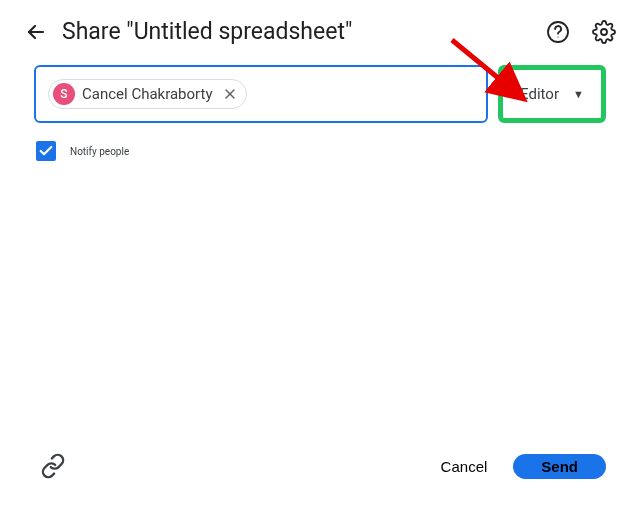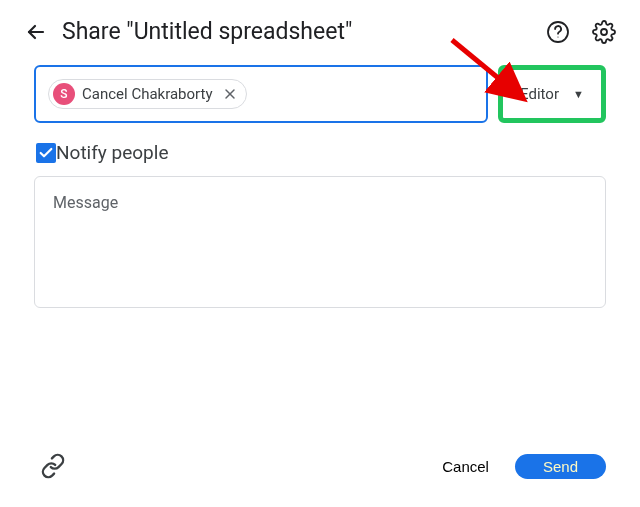--- a/index.html
+++ b/index.html
@@ -96,22 +96,23 @@
     min-width: 108px;
     justify-content: center;
   }
   .role-select .drop {
     font-size: 11px;
     color: #3c4043;
   }
   .notify-row {
     display: flex;
     align-items: center;
+    gap: 14px;
     margin: 18px 0 12px 2px;
-    font-size: 19px;
+    font-size: 10px;
     color: #3c4043;
   }
   .checkbox {
     width: 20px;
     height: 20px;
     border-radius: 2px;
     background: #1a73e8;
     display: flex;
     align-items: center;
     justify-content: center;
@@ -154,23 +155,23 @@
     font-weight: 500;
     padding: 10px 18px;
     background: none;
     border: none;
     border-radius: 22px;
     cursor: pointer;
     margin-right: 8px;
   }
   .send-btn {
     background: #1a73e8;
-    color: #fef9c3;
-    font-size: 15px;
-    font-weight: 400;
+    color: #000000;
+    font-size: 15px;
+    font-weight: 700;
     padding: 4px 28px;
     border: none;
     border-radius: 22px;
     cursor: pointer;
   }
   .arrow-annotation {
     position: absolute;
     top: 34px;
     left: 442px;
     pointer-events: none;
@@ -224,21 +225,20 @@
 
   <div class="notify-row">
     <span class="checkbox">
       <svg width="16" height="16" viewBox="0 0 24 24" fill="none" stroke="white" stroke-width="3.2" stroke-linecap="round" stroke-linejoin="round">
           <path d="M20 6 9 17l-5-5"></path>
         </svg>
     </span>
     <span>Notify people</span>
   </div>
 
-  <textarea class="message-box" placeholder="Message" style=""></textarea>
 </div>
 
 <div class="footer">
   <span class="link-btn">
     <svg width="26" height="26" viewBox="0 0 24 24" fill="none" stroke="currentColor" stroke-width="2.2" stroke-linecap="round">
         <path d="M10 13a5 5 0 0 0 7.07 0l2.83-2.83a5 5 0 0 0-7.07-7.07L11 5"></path>
         <path d="M14 11a5 5 0 0 0-7.07 0l-2.83 2.83a5 5 0 0 0 7.07 7.07L13 19"></path>
       </svg>
   </span>
   <span class="spacer"></span>

